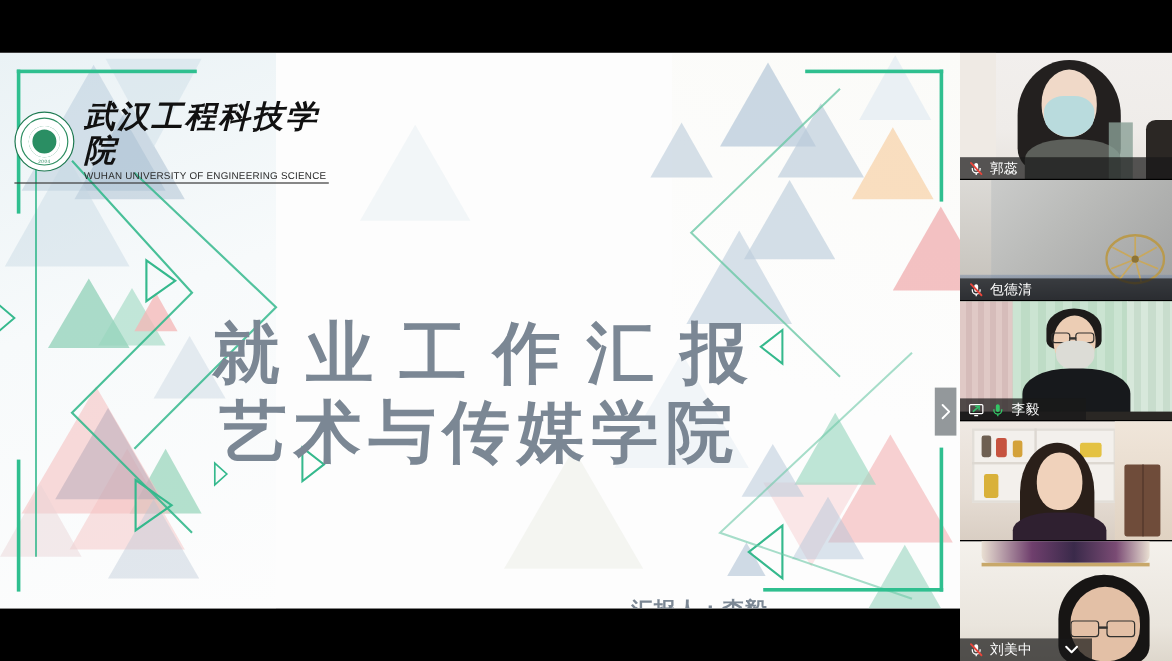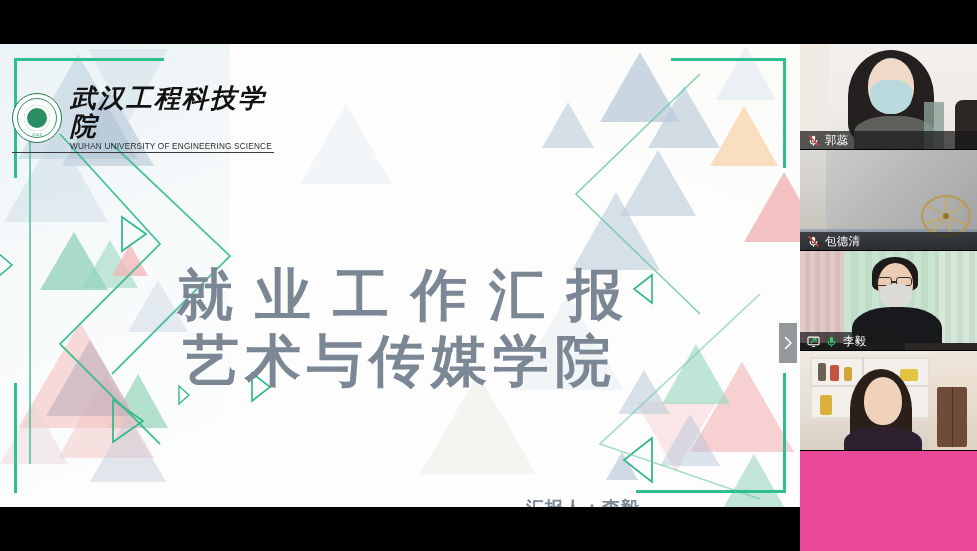--- a/index.html
+++ b/index.html
@@ -66,21 +66,21 @@
               font-size:18px; font-weight:bold; color:#7b8794; letter-spacing:1px; }
 
   
   #expand-arrow{ position:absolute; left:779px; top:279px; width:18px; height:40px;
                  background:rgba(60,70,75,.55); display:flex; align-items:center;
                  justify-content:center; cursor:pointer; }
   #expand-arrow svg{ display:block; }
 
   
   #filmstrip{ position:absolute; right:0; top:44px; width:177px; height:507px;
-              background:#ec4899; display:flex; flex-direction:column; }
+              background:#737373; display:flex; flex-direction:column; }
   .tile{ position:relative; width:177px; flex:none; overflow:hidden; background:#202020; }
   .tile .scene{ position:absolute; inset:0; }
   .namebar{ position:absolute; left:0; bottom:0; height:19px;
             background:rgba(25,25,25,.72); display:flex; align-items:center;
             gap:5px; padding:0 7px; min-width:76px; }
   .namebar.full{ width:100%; }
   .nm{ color:#fff; font-size:11.5px; white-space:nowrap; letter-spacing:.2px;
        font-family:"DejaVu Sans","Liberation Sans",sans-serif; }
   .ic{ width:13px; height:13px; flex:none; display:block; }
 
@@ -325,15 +325,42 @@
         <div style="position:absolute;right:10px;top:36px;width:30px;height:60px;background:#6f4c3a;border-radius:2px;"></div>
         <div style="position:absolute;right:24px;top:36px;width:1.5px;height:60px;background:#4e3428;"></div>
 
         <div class="hair" style="left:50px;top:18px;width:62px;height:82px;background:#2a1f19;"></div>
         <div class="head" style="left:64px;top:26px;width:38px;height:48px;background:#f0d2bb;"></div>
         <div class="body" style="left:44px;top:76px;width:78px;height:34px;background:#2f2030;"></div>
       </div>
       <div class="divider" style="bottom:0;"></div>
     </div>
 
+    <div class="tile" style="height:100px;">
+      <div class="scene" style="background:linear-gradient(180deg,#f4f1ec 0%,#eae5dd 70%,#ded7cc 100%);">
+
+        <div style="position:absolute;left:18px;top:-4px;width:140px;height:22px;background:linear-gradient(90deg,#e9dfd2,#6f3f6d 30%,#3a2a4a 55%,#7a4b74 80%,#e9dfd2);border-radius:0 0 6px 6px;"></div>
+        <div style="position:absolute;left:18px;top:18px;width:140px;height:3px;background:#c8a86a;"></div>
+
+        <div class="hair" style="left:82px;top:28px;width:76px;height:74px;background:#171514;"></div>
+        <div class="head" style="left:92px;top:38px;width:58px;height:62px;background:#e3c0a6;"></div>
+        <div class="glass" style="left:92px;top:66px;width:24px;height:14px;"></div>
+        <div class="glass" style="left:122px;top:66px;width:24px;height:14px;"></div>
+        <div style="position:absolute;left:115px;top:71px;width:8px;height:2px;background:#32312f;"></div>
+      </div>
+      <div class="namebar" style="width:110px;">
+        <svg class="ic" viewBox="0 0 16 16">
+          <path d="M8 2.2c-1.1 0-2 .9-2 2v4c0 1.1.9 2 2 2s2-.9 2-2v-4c0-1.1-.9-2-2-2z" fill="#ffffff"></path>
+          <path d="M4 7.4v1c0 2.2 1.8 4 4 4s4-1.8 4-4v-1" fill="none" stroke="#ffffff" stroke-width="1.3"></path>
+          <path d="M8 12.4v2.1" stroke="#ffffff" stroke-width="1.3"></path>
+          <path d="M2.6 2.2 L13.4 13.6" stroke="#e8443a" stroke-width="1.9" stroke-linecap="round"></path>
+        </svg>
+        <span class="nm">刘美中</span>
+      </div>
+      <div class="chev">
+        <svg width="16" height="16" viewBox="0 0 16 16">
+          <path d="M3.5 6 L8 10.5 L12.5 6" fill="none" stroke="#ffffff" stroke-width="1.7" stroke-linecap="round" stroke-linejoin="round"></path>
+        </svg>
+      </div>
+    </div>
   </div>
 
 </div>
 
 </body></html>

